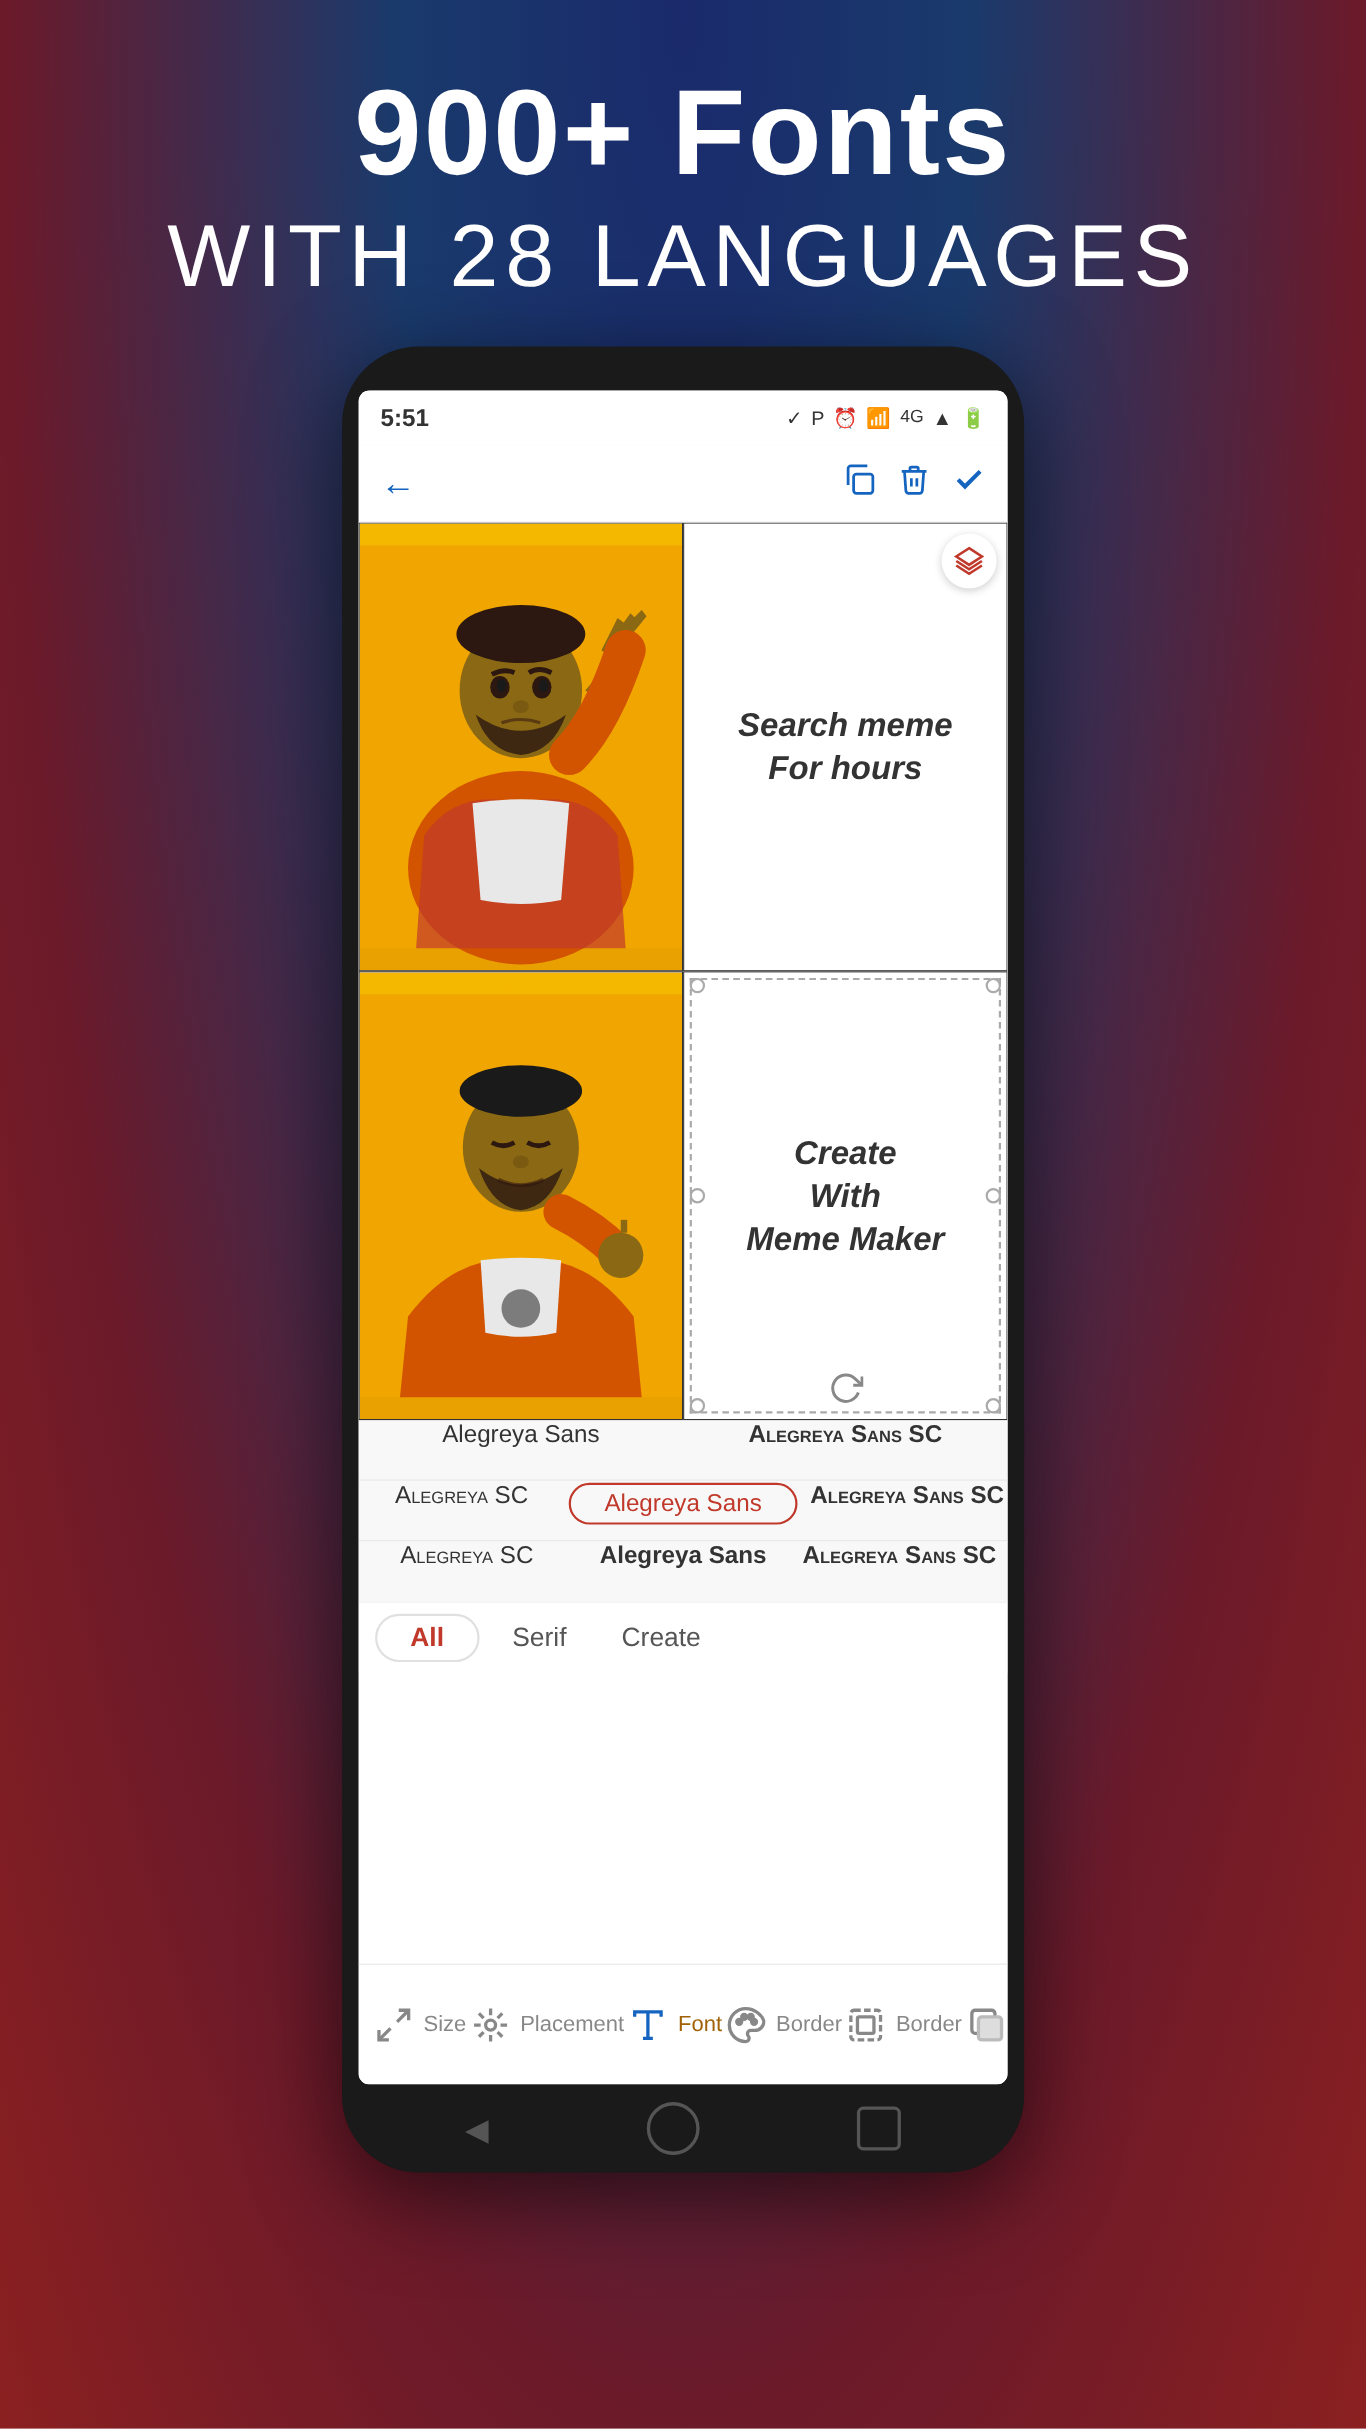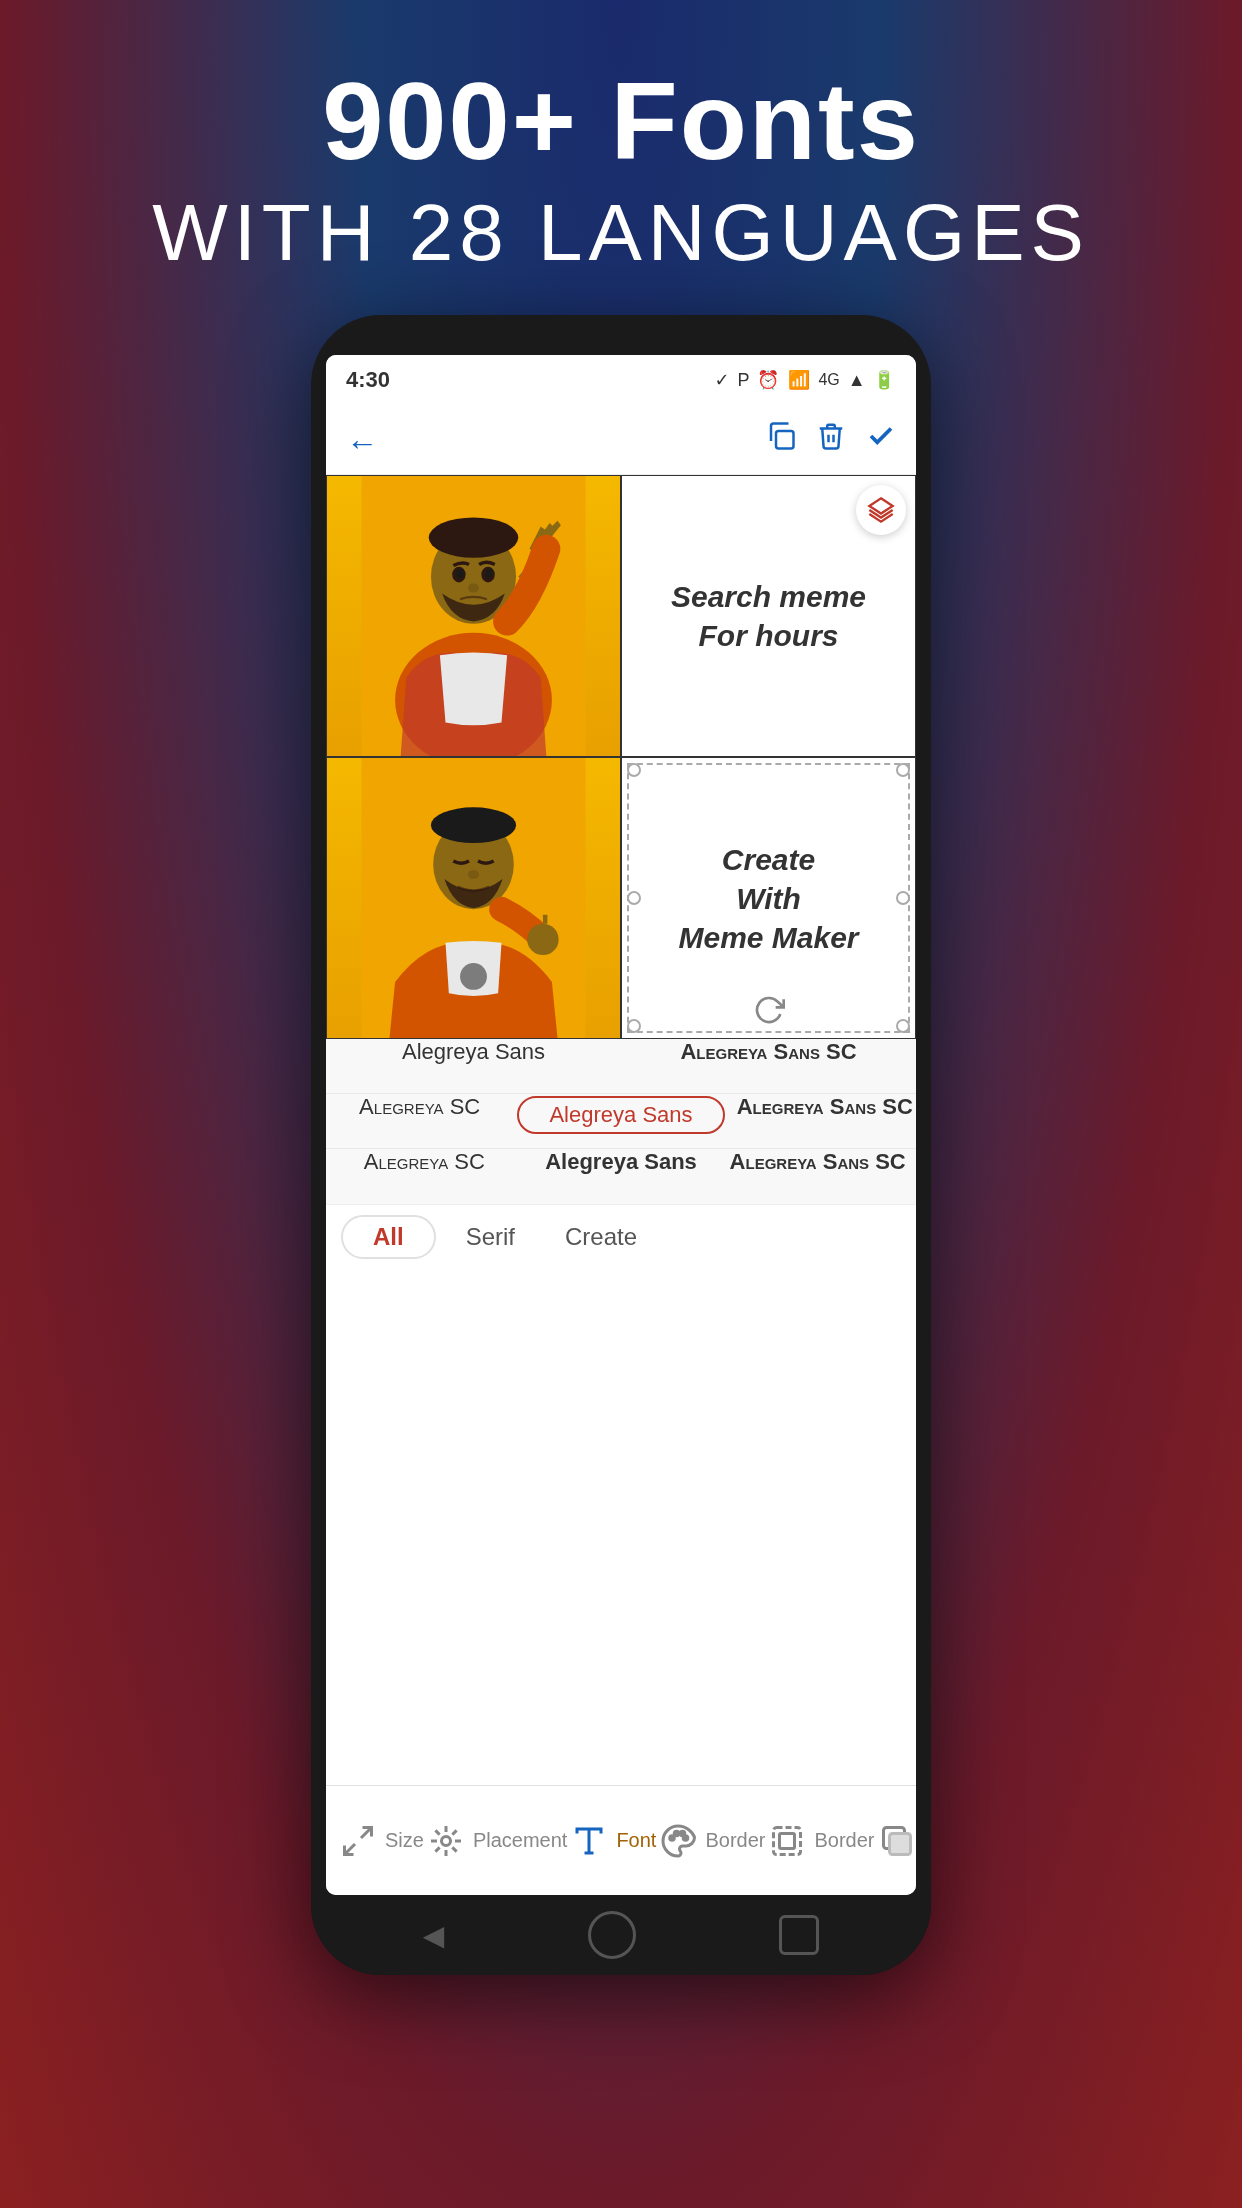--- a/index.html
+++ b/index.html
@@ -128,21 +128,21 @@
       background: white;
       display: flex;
       flex-direction: column;
       position: relative;
       overflow: hidden;
     }
     .meme-grid {
       display: grid;
       grid-template-columns: 1fr 1fr;
       grid-template-rows: 1fr 1fr;
-      height: 564px;
+      height: 816px;
       flex-shrink: 0;
     }
     .meme-cell {
       position: relative;
       overflow: hidden;
       border: 1px solid #333;
     }
     
     .drake-top {
       width: 100%;
@@ -366,21 +366,21 @@
   <div class="headline-section">
     <div class="headline-main">900+ Fonts</div>
     <div class="headline-sub">with 28 languages</div>
   </div>
 
   <div class="phone-container">
     <div class="phone-body">
       <div class="phone-screen">
 
         <div class="status-bar">
-          <span class="status-time">4:30</span>
+          <span class="status-time">5:51</span>
           <div class="status-icons">
             <span>✓</span>
             <span style="font-size:18px;">P</span>
             <span>⏰</span>
             <span>📶</span>
             <span style="font-size:16px;">4G</span>
             <span>▲</span>
             <span>🔋</span>
           </div>
         </div>

